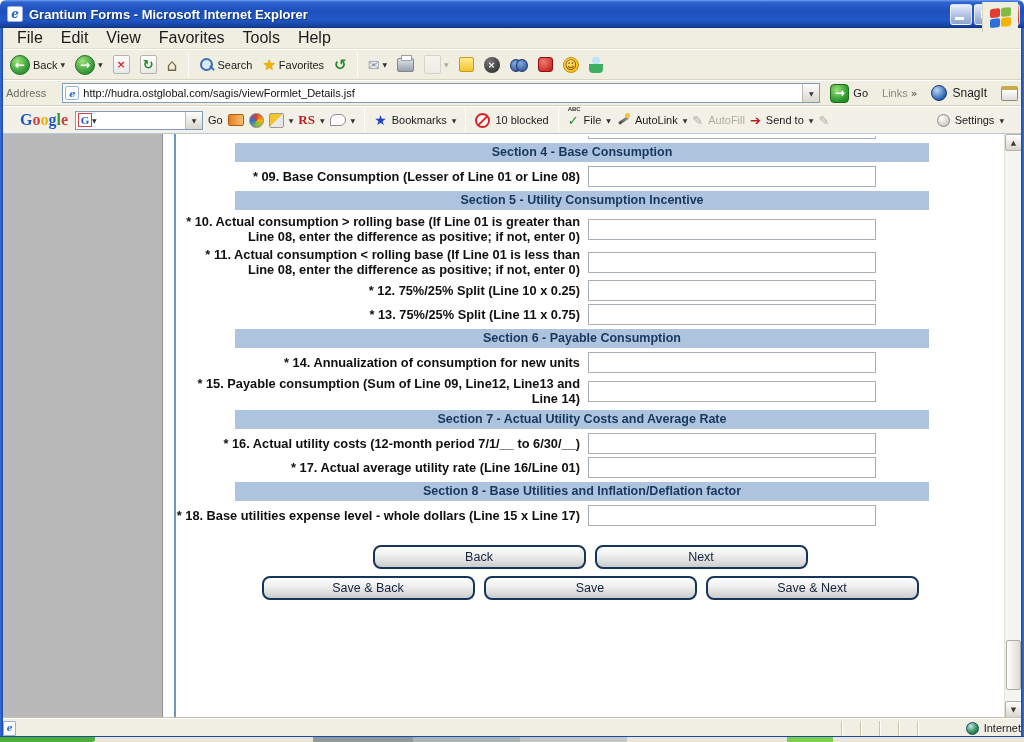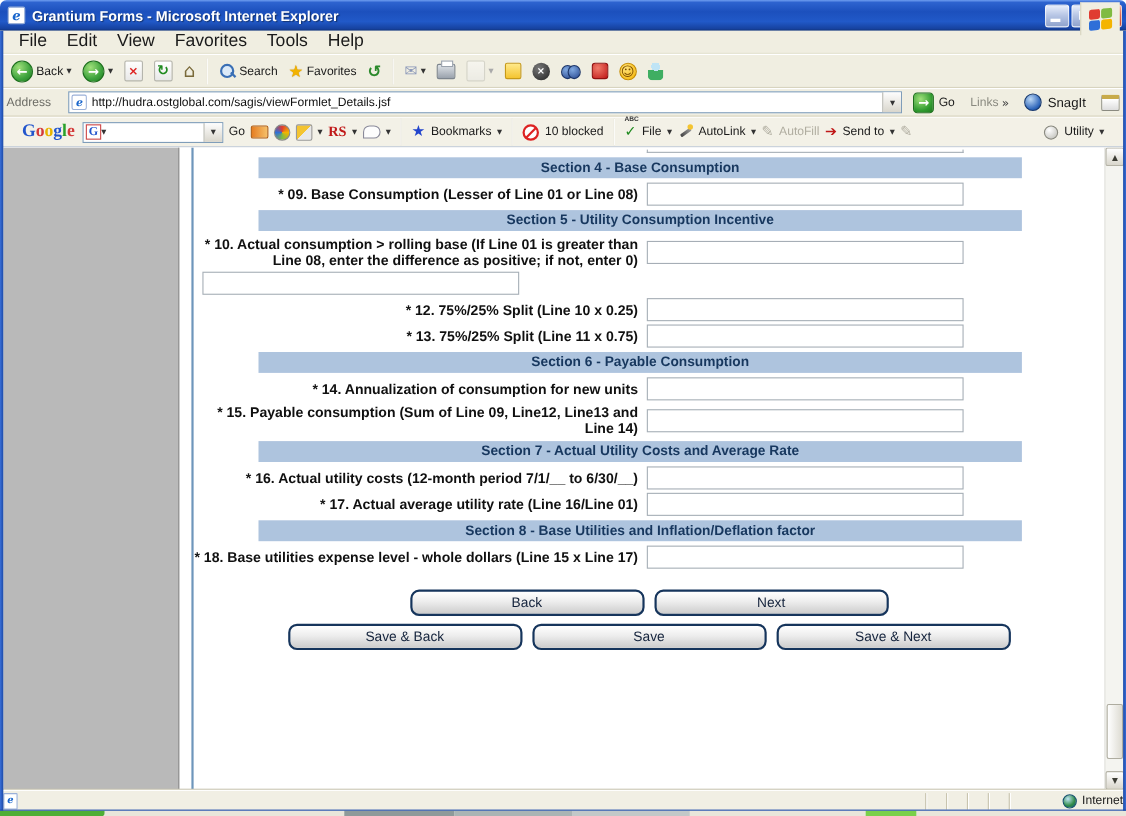--- a/index.html
+++ b/index.html
@@ -351,21 +351,21 @@
     <span class="gbar-label">AutoLink</span>
     <span class="caret">▼</span>
     <span class="pencil-glyph">✎</span>
     <span class="gbar-label dim">AutoFill</span>
     <span class="sendto-icon">➔</span>
     <span class="gbar-label">Send to</span>
     <span class="caret">▼</span>
     <span class="pencil-glyph">✎</span>
     <span style="margin-left:auto"></span>
     <span class="settings-circle"></span>
-    <span class="gbar-label">Utility</span>
+    <span class="gbar-label">Settings</span>
     <span class="caret">▼</span>
   </div>
 
   <div class="content">
     <div class="side-panel"></div>
     <div class="v-line"></div>
 
     <div class="form-area">
       <div class="input-fragment"></div>
       <div>
@@ -373,20 +373,21 @@
           <div class="frow">
     <span class="flabel">* 09. Base Consumption (Lesser of Line 01 or Line 08)</span>
     <input class="finput" style="">
   </div>
           <div class="sec-header"><span>Section 5 - Utility Consumption Incentive</span></div>
           <div class="frow">
     <span class="flabel">* 10. Actual consumption &gt; rolling base (If Line 01 is greater than Line 08, enter the difference as positive; if not, enter 0)</span>
     <input class="finput" style="">
   </div>
           <div class="frow">
+    <span class="flabel">* 11. Actual consumption &lt; rolling base (If Line 01 is less than Line 08, enter the difference as positive; if not, enter 0)</span>
     <input class="finput" style="">
   </div>
           <div class="frow">
     <span class="flabel">* 12. 75%/25% Split (Line 10 x 0.25)</span>
     <input class="finput" style="">
   </div>
           <div class="frow">
     <span class="flabel">* 13. 75%/25% Split (Line 11 x 0.75)</span>
     <input class="finput" style="">
   </div>

